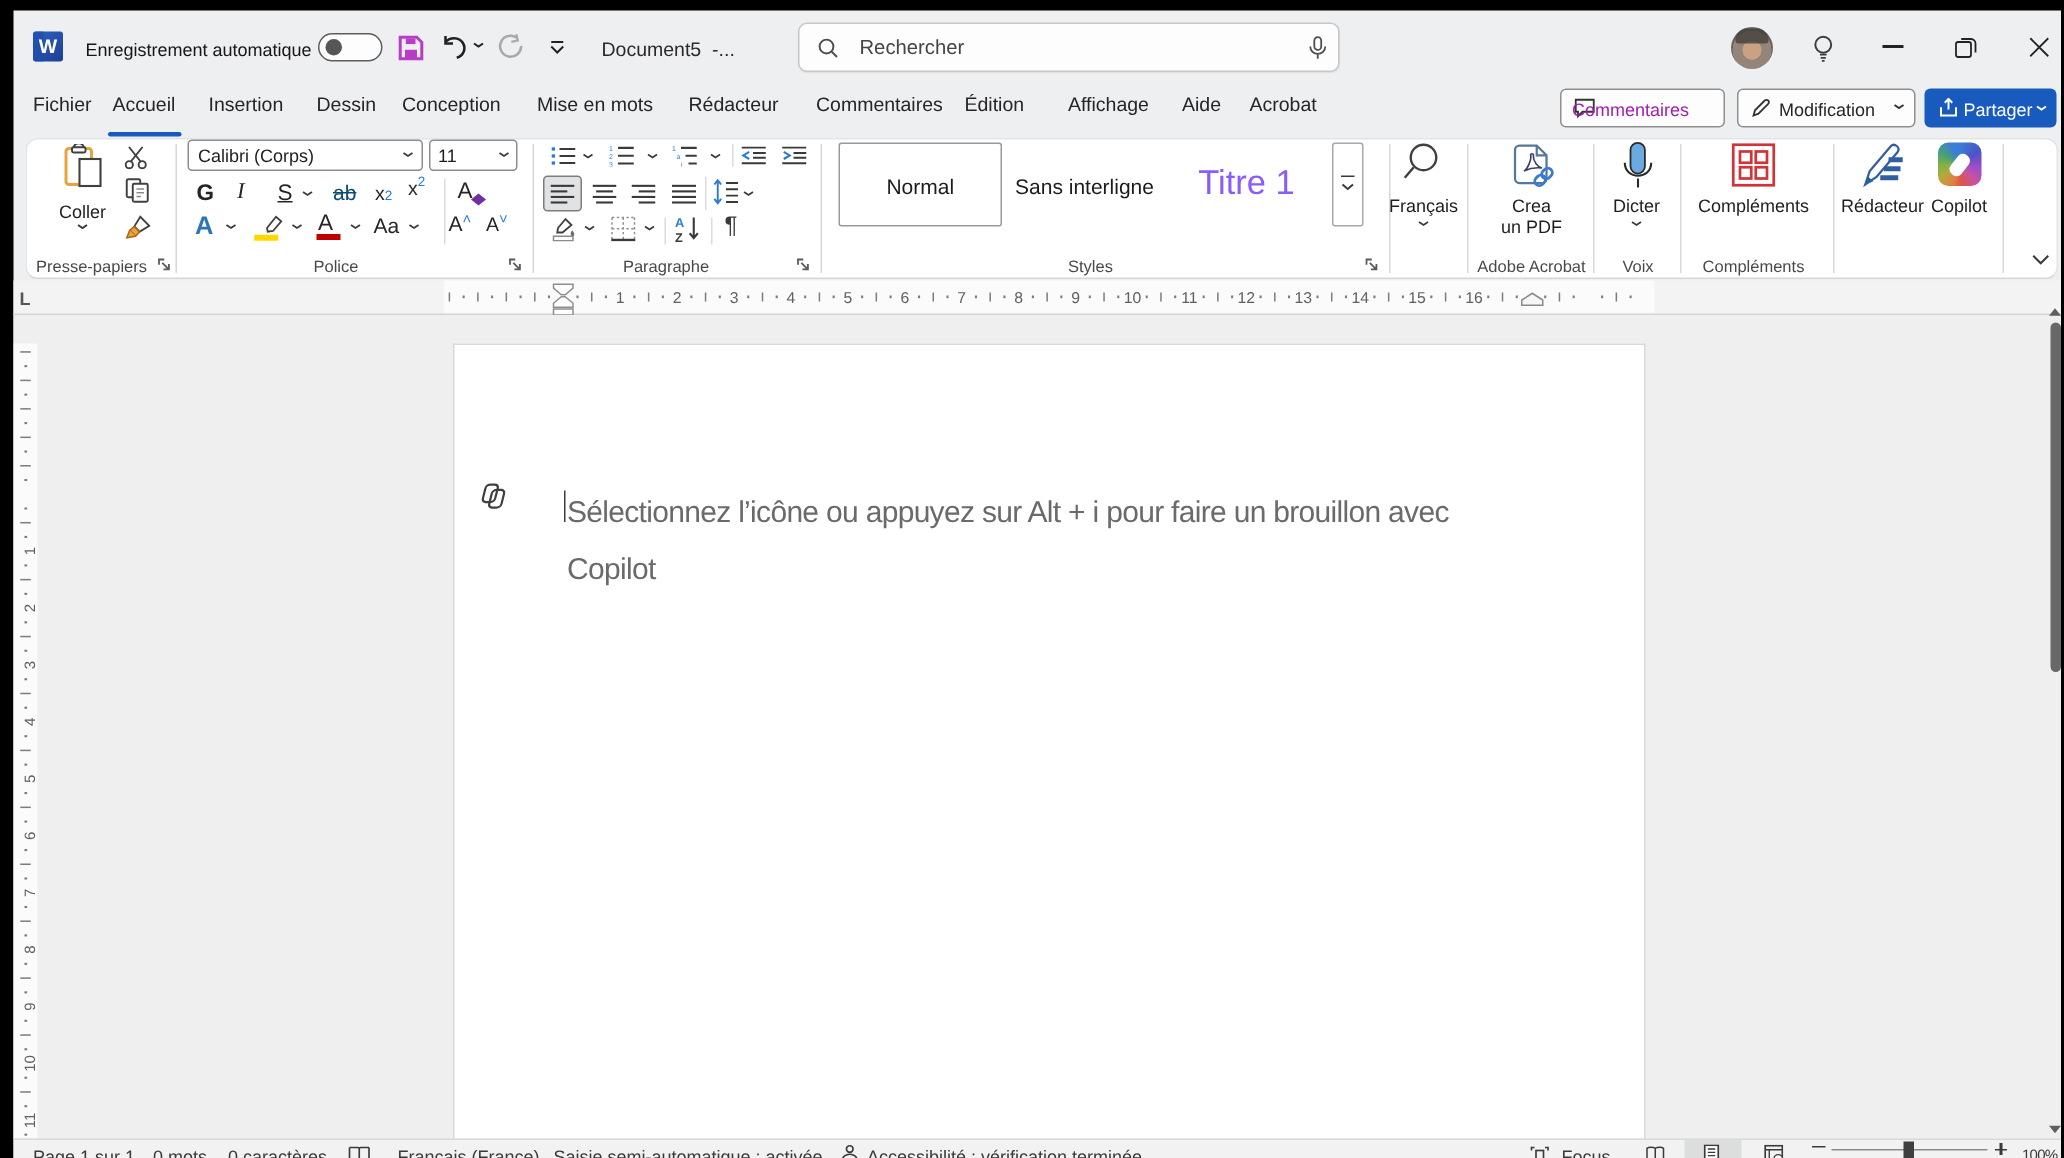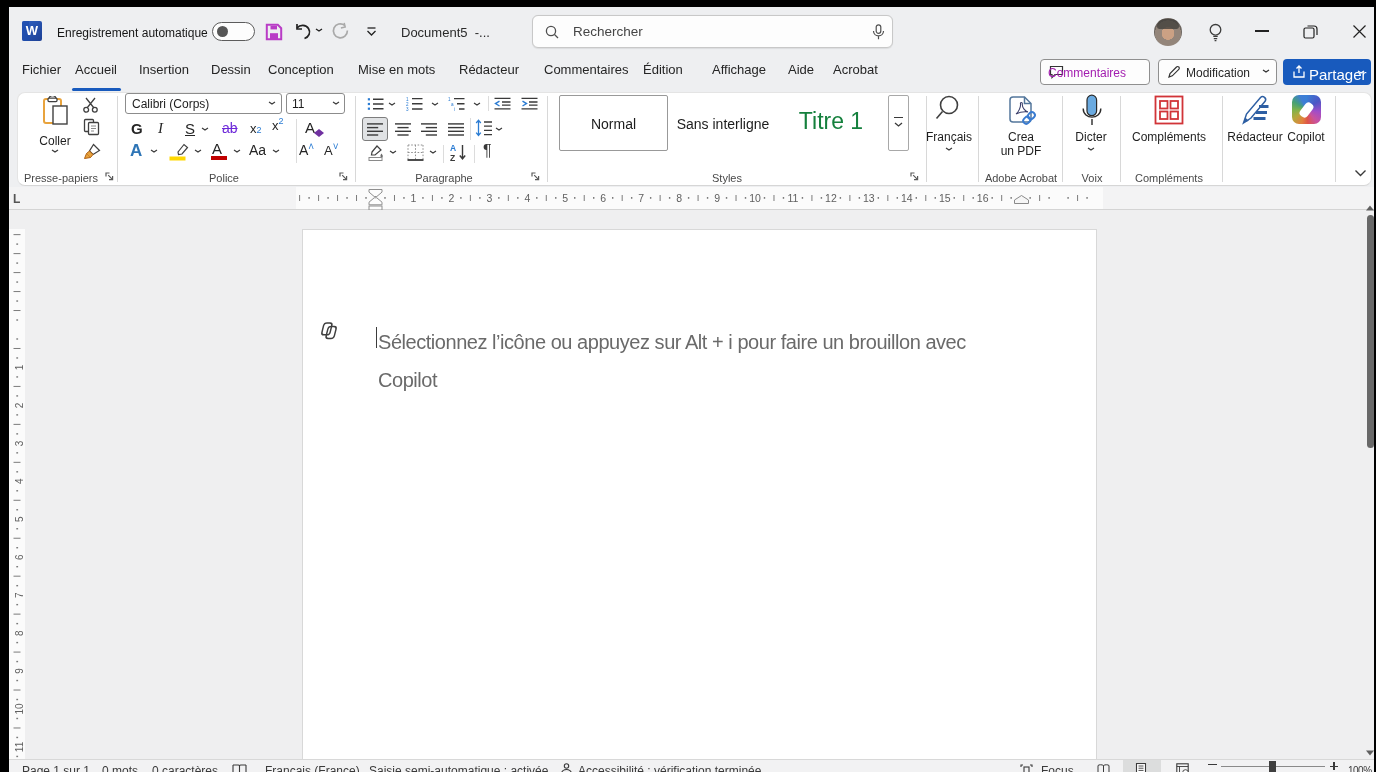--- a/index.html
+++ b/index.html
@@ -92,21 +92,21 @@
       </svg>
       <div class="a" style="left:1186px;top:66px;font-size:12px;color:#262626">Modification</div>
       <svg class="a" style="left:1262px;top:69px" width="8" height="4" viewBox="0 0 8 4">
         <path d="M1 1 L4.0 3 L7 1" fill="none" stroke="#333" stroke-width="1.3"></path>
       </svg>
       <div class="a" style="left:1283px;top:59px;width:88px;height:26px;border-radius:4px;background:#185abd"></div>
       <svg class="a" style="left:1292px;top:65px" width="14" height="14" viewBox="0 0 14 14">
         <path d="M7 8 V1.5 M4.5 3.5 L7 1 L9.5 3.5" fill="none" stroke="#fff" stroke-width="1.3"></path>
         <path d="M2 6.5 V12 H12 V6.5" fill="none" stroke="#fff" stroke-width="1.3"></path>
       </svg>
-      <div class="a" style="left:1309px;top:66px;font-size:15px;color:#fff">Partager</div>
+      <div class="a" style="left:1309px;top:66px;font-size:12px;color:#fff">Partager</div>
       <svg class="a" style="left:1357px;top:69.5px" width="8" height="4" viewBox="0 0 8 4">
         <path d="M1 1 L4.0 3 L7 1" fill="none" stroke="#fff" stroke-width="1.3"></path>
       </svg>
       <div class="a" style="left:17px;top:92px;width:1355px;height:94px;background:#fff;border:1px solid #e4e4e4;border-bottom-color:#d6d6d6;border-radius:8px"></div>
       <svg class="a" style="left:42px;top:96px" width="28" height="31" viewBox="0 0 28 31">
         <rect x="2" y="3" width="17" height="24" rx="2" fill="none" stroke="#e8a33d" stroke-width="2"></rect>
         <path d="M7 3 a3.5 3.5 0 0 1 7 0" fill="#fff" stroke="#404040" stroke-width="1.3"></path>
         <rect x="6" y="2.2" width="9" height="3.4" rx="1" fill="#fff" stroke="#404040" stroke-width="1.3"></rect>
         <rect x="11" y="10" width="14" height="18" fill="#fff" stroke="#404040" stroke-width="1.4"></rect>
       </svg>
@@ -144,21 +144,21 @@
       <div class="a" style="left:292px;top:97px;font-size:12px;color:#1e1e1e">11</div>
       <svg class="a" style="left:332px;top:101px" width="8" height="4" viewBox="0 0 8 4">
         <path d="M1 1 L4.0 3 L7 1" fill="none" stroke="#3a3a3a" stroke-width="1.2"></path>
       </svg>
       <div class="a" style="left:131px;top:120px;font-size:15px;font-weight:bold;color:#252525">G</div>
       <div class="a" style="left:158px;top:120px;font-size:15px;font-style:italic;color:#252525;font-family:'Liberation Serif',serif">I</div>
       <div class="a" style="left:185px;top:120px;font-size:15px;text-decoration:underline;color:#252525">S</div>
       <svg class="a" style="left:201px;top:127px" width="8" height="4" viewBox="0 0 8 4">
         <path d="M1 1 L4.0 3 L7 1" fill="none" stroke="#3a3a3a" stroke-width="1.2"></path>
       </svg>
-      <div class="a" style="left:222px;top:120px;font-size:14px;text-decoration:line-through;color:#6d28d9">ab</div>
+      <div class="a" style="left:222px;top:120px;font-size:14px;text-decoration:line-through;color:#0c4a6e">ab</div>
       <div class="a" style="left:250px;top:121px;font-size:13px;color:#252525">x<span style="font-size:9px;color:#2b7cd3">2</span></div>
       <div class="a" style="left:272px;top:116px;font-size:13px;color:#252525">x<span style="font-size:9px;color:#2b7cd3;vertical-align:6px">2</span></div>
       <div class="sep" style="left:296px;top:119px;height:44px;background:#dcdcdc"></div>
       <div class="a" style="left:305px;top:119px;font-size:15px;color:#252525">A</div>
       <svg class="a" style="left:313px;top:128px" width="12" height="10" viewBox="0 0 12 10">
         <path d="M6 1 L11 5 L6 9 L1 5 Z" fill="#7030a0"></path>
       </svg>
       <div class="a" style="left:130px;top:141px;font-size:17px;font-weight:bold;color:#2e75b6">A</div>
       <svg class="a" style="left:150px;top:149px" width="8" height="4" viewBox="0 0 8 4">
         <path d="M1 1 L4.0 3 L7 1" fill="none" stroke="#3a3a3a" stroke-width="1.2"></path>
@@ -281,21 +281,21 @@
       <div class="a" style="left:483px;top:142px;font-size:16px;color:#3a3a3a">¶</div>
       <div class="glab" style="left:404px;top:172px;width:80px">Paragraphe</div>
       <svg class="a" style="left:531px;top:172px" width="9" height="9" viewBox="0 0 9 9">
         <path d="M1 4.5 V1 H4.5" fill="none" stroke="#5a5a5a" stroke-width="1.2"></path>
         <path d="M3.2 3.2 L7.2 7.2 M7.6 4 V7.6 H4" fill="none" stroke="#5a5a5a" stroke-width="1.2"></path>
       </svg>
       <div class="sep" style="left:547px;top:96px;height:86px;background:#d8d8d8"></div>
       <div class="a" style="left:559px;top:95px;width:109px;height:56px;background:#fff;border:1.5px solid #999;border-radius:2px"></div>
       <div class="stx" style="left:559px;top:116px;width:109px;text-align:center">Normal</div>
       <div class="stx" style="left:670px;top:116px;width:106px;text-align:center">Sans interligne</div>
-      <div class="stx" style="left:780px;top:108px;width:102px;text-align:center;font-size:23px;color:#15803d">Titre 1</div>
+      <div class="stx" style="left:780px;top:108px;width:102px;text-align:center;font-size:23px;color:#8b5cf6">Titre 1</div>
       <div class="a" style="left:888px;top:95px;width:21px;height:56px;background:#fff;border:1px solid #a8a8a8;border-radius:2px"></div>
       <div class="a" style="left:894px;top:117px;width:9px;height:1.4px;background:#3a3a3a"></div>
       <svg class="a" style="left:894px;top:122px" width="9" height="5" viewBox="0 0 9 5">
         <path d="M1 1 L4.5 4 L8 1" fill="none" stroke="#3a3a3a" stroke-width="1.3"></path>
       </svg>
       <div class="glab" style="left:703px;top:172px;width:48px">Styles</div>
       <svg class="a" style="left:910px;top:172px" width="9" height="9" viewBox="0 0 9 9">
         <path d="M1 4.5 V1 H4.5" fill="none" stroke="#5a5a5a" stroke-width="1.2"></path>
         <path d="M3.2 3.2 L7.2 7.2 M7.6 4 V7.6 H4" fill="none" stroke="#5a5a5a" stroke-width="1.2"></path>
       </svg>

